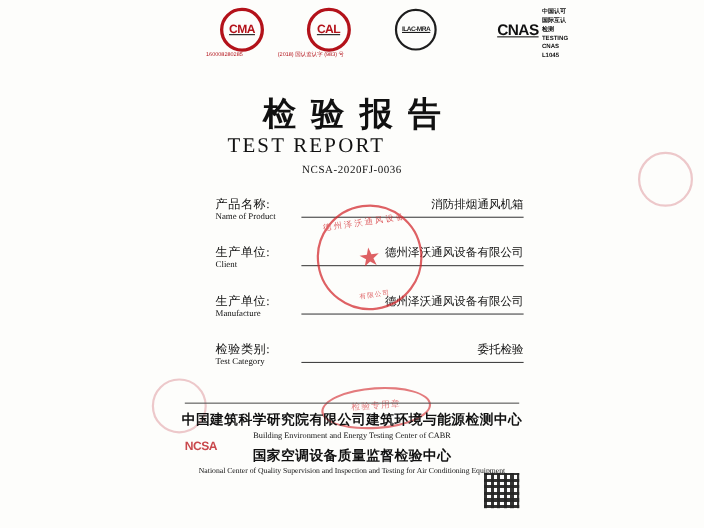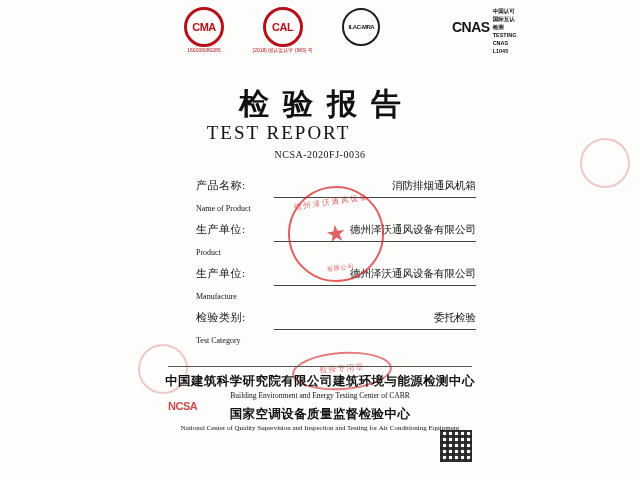--- a/index.html
+++ b/index.html
@@ -32,21 +32,22 @@
     justify-content: space-between;
   }
   .cert {
     text-align: center;
     width: 72px;
   }
   .cert .mark {
     height: 38px;
     display: flex;
     align-items: center;
-    justify-content: center;
+    justify-content: flex-end;
+    text-decoration: underline;
   }
   .cert .cap {
     font-family: "Liberation Sans", sans-serif;
     font-size: 5px;
     line-height: 1.25;
     color: #b3121a;
     margin-top: 1px;
     letter-spacing: 0px;
   }
   .cert.dark .cap { color: #222; }
@@ -144,21 +145,21 @@
     left: 0;
     top: 0;
     font-size: 11px;
     letter-spacing: 0.5px;
     color: #111;
     white-space: nowrap;
   }
   .f-label-en {
     position: absolute;
     left: 0;
-    top: 26px;
+    top: 14px;
     font-size: 8px;
     color: #111;
     white-space: nowrap;
   }
   .f-value {
     position: absolute;
     left: 84px;
     top: 1px;
     right: 0;
     text-align: right;
@@ -370,21 +371,21 @@
 
     <div class="field-row">
       <div class="f-label-cn">产品名称:</div>
       <div class="f-label-en">Name of Product</div>
       <div class="f-value">消防排烟通风机箱</div>
       <div class="f-rule"></div>
     </div>
 
     <div class="field-row">
       <div class="f-label-cn">生产单位:</div>
-      <div class="f-label-en">Product</div>
+      <div class="f-label-en">Client</div>
       <div class="f-value">德州泽沃通风设备有限公司</div>
       <div class="f-rule"></div>
     </div>
 
     <div class="field-row">
       <div class="f-label-cn">生产单位:</div>
       <div class="f-label-en">Manufacture</div>
       <div class="f-value">德州泽沃通风设备有限公司</div>
       <div class="f-rule"></div>
     </div>

